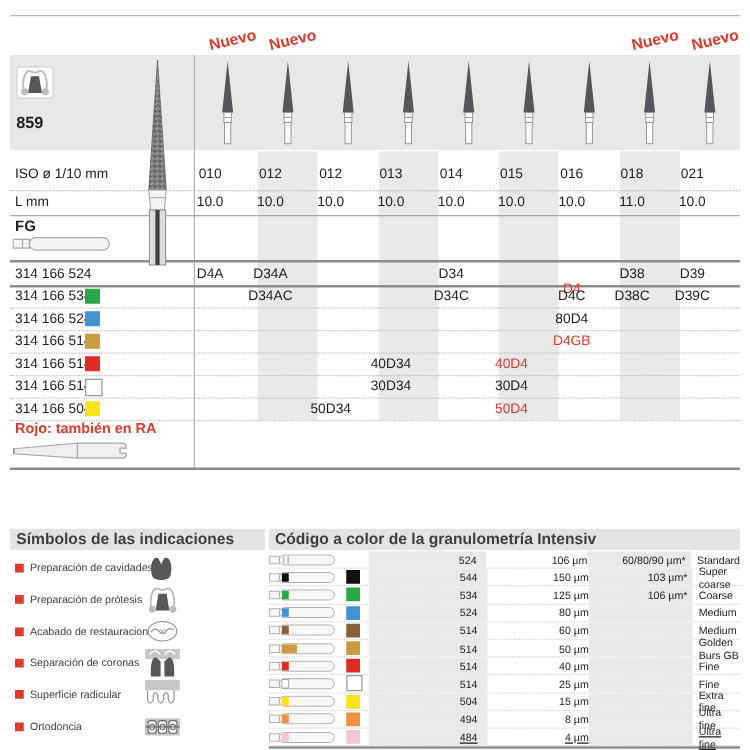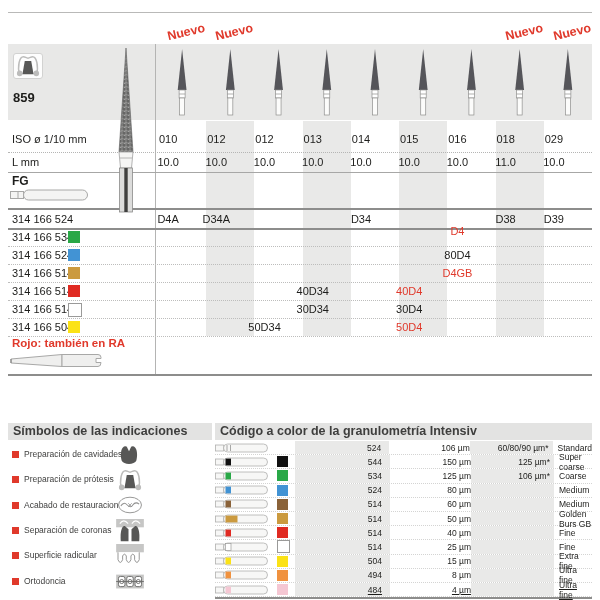--- a/index.html
+++ b/index.html
@@ -157,21 +157,21 @@
     <span class="rowlabel">ISO ø 1/10 mm</span>
     <div class="cells" id="iso-cells">
         <span class="cell">010</span>
         <span class="cell">012</span>
         <span class="cell">012</span>
         <span class="cell">013</span>
         <span class="cell">014</span>
         <span class="cell">015</span>
         <span class="cell">016</span>
         <span class="cell">018</span>
-        <span class="cell">029</span>
+        <span class="cell">021</span>
       </div>
   </div>
 
   <div class="abs row l-row">
     <span class="rowlabel">L mm</span>
     <div class="cells" id="l-cells">
         <span class="cell">10.0</span>
         <span class="cell">10.0</span>
         <span class="cell">10.0</span>
         <span class="cell">10.0</span>
@@ -203,20 +203,31 @@
           <span class="cell">D34</span>
           <span class="cell"></span>
           <span class="cell" style="color: rgb(224, 57, 43); margin-top: 12px;">D4</span>
           <span class="cell">D38</span>
           <span class="cell">D39</span>
         </div>
       </div>
       <div class="drow dot" style="top: 228px;">
         <span class="rowlabel">314 166 534</span>
         <span class="chip" style="background: rgb(41, 168, 71);"></span>
+        <div class="cells">
+          <span class="cell"></span>
+          <span class="cell">D34AC</span>
+          <span class="cell"></span>
+          <span class="cell"></span>
+          <span class="cell">D34C</span>
+          <span class="cell"></span>
+          <span class="cell">D4C</span>
+          <span class="cell">D38C</span>
+          <span class="cell">D39C</span>
+        </div>
       </div>
       <div class="drow dot" style="top: 246px;">
         <span class="rowlabel">314 166 524</span>
         <span class="chip" style="background: rgb(66, 147, 212);"></span>
         <div class="cells">
           <span class="cell"></span>
           <span class="cell"></span>
           <span class="cell"></span>
           <span class="cell"></span>
           <span class="cell"></span>
@@ -396,21 +407,21 @@
             <rect x="0.5" y="3" width="8" height="6" fill="#f7f7f6" stroke="#b0b0af" stroke-width="0.8"></rect>
             <rect x="8.5" y="2" width="44" height="8" rx="4" fill="#f7f7f6" stroke="#b0b0af" stroke-width="0.8"></rect>
             <rect x="10.5" y="2.6" width="5.5" height="6.8" fill="#111111"></rect>
           </svg>
         </span>
         <span class="gc chipc">
           <span class="gchip" style="background: rgb(17, 17, 17);"></span>
         </span>
         <span class="gc code">544</span>
         <span class="gc grain">150 µm</span>
-        <span class="gc note">125 µm*</span>
+        <span class="gc note">103 µm*</span>
         <span class="gc name">Super coarse</span>
       </div>
       <div class="grow" style="top: 469.4px;">
         <span class="gc bur">
           <svg width="54" height="12" viewBox="0 0 54 12">
             <rect x="0.5" y="3" width="8" height="6" fill="#f7f7f6" stroke="#b0b0af" stroke-width="0.8"></rect>
             <rect x="8.5" y="2" width="44" height="8" rx="4" fill="#f7f7f6" stroke="#b0b0af" stroke-width="0.8"></rect>
             <rect x="10.5" y="2.6" width="5.5" height="6.8" fill="#29a847"></rect>
           </svg>
         </span>

